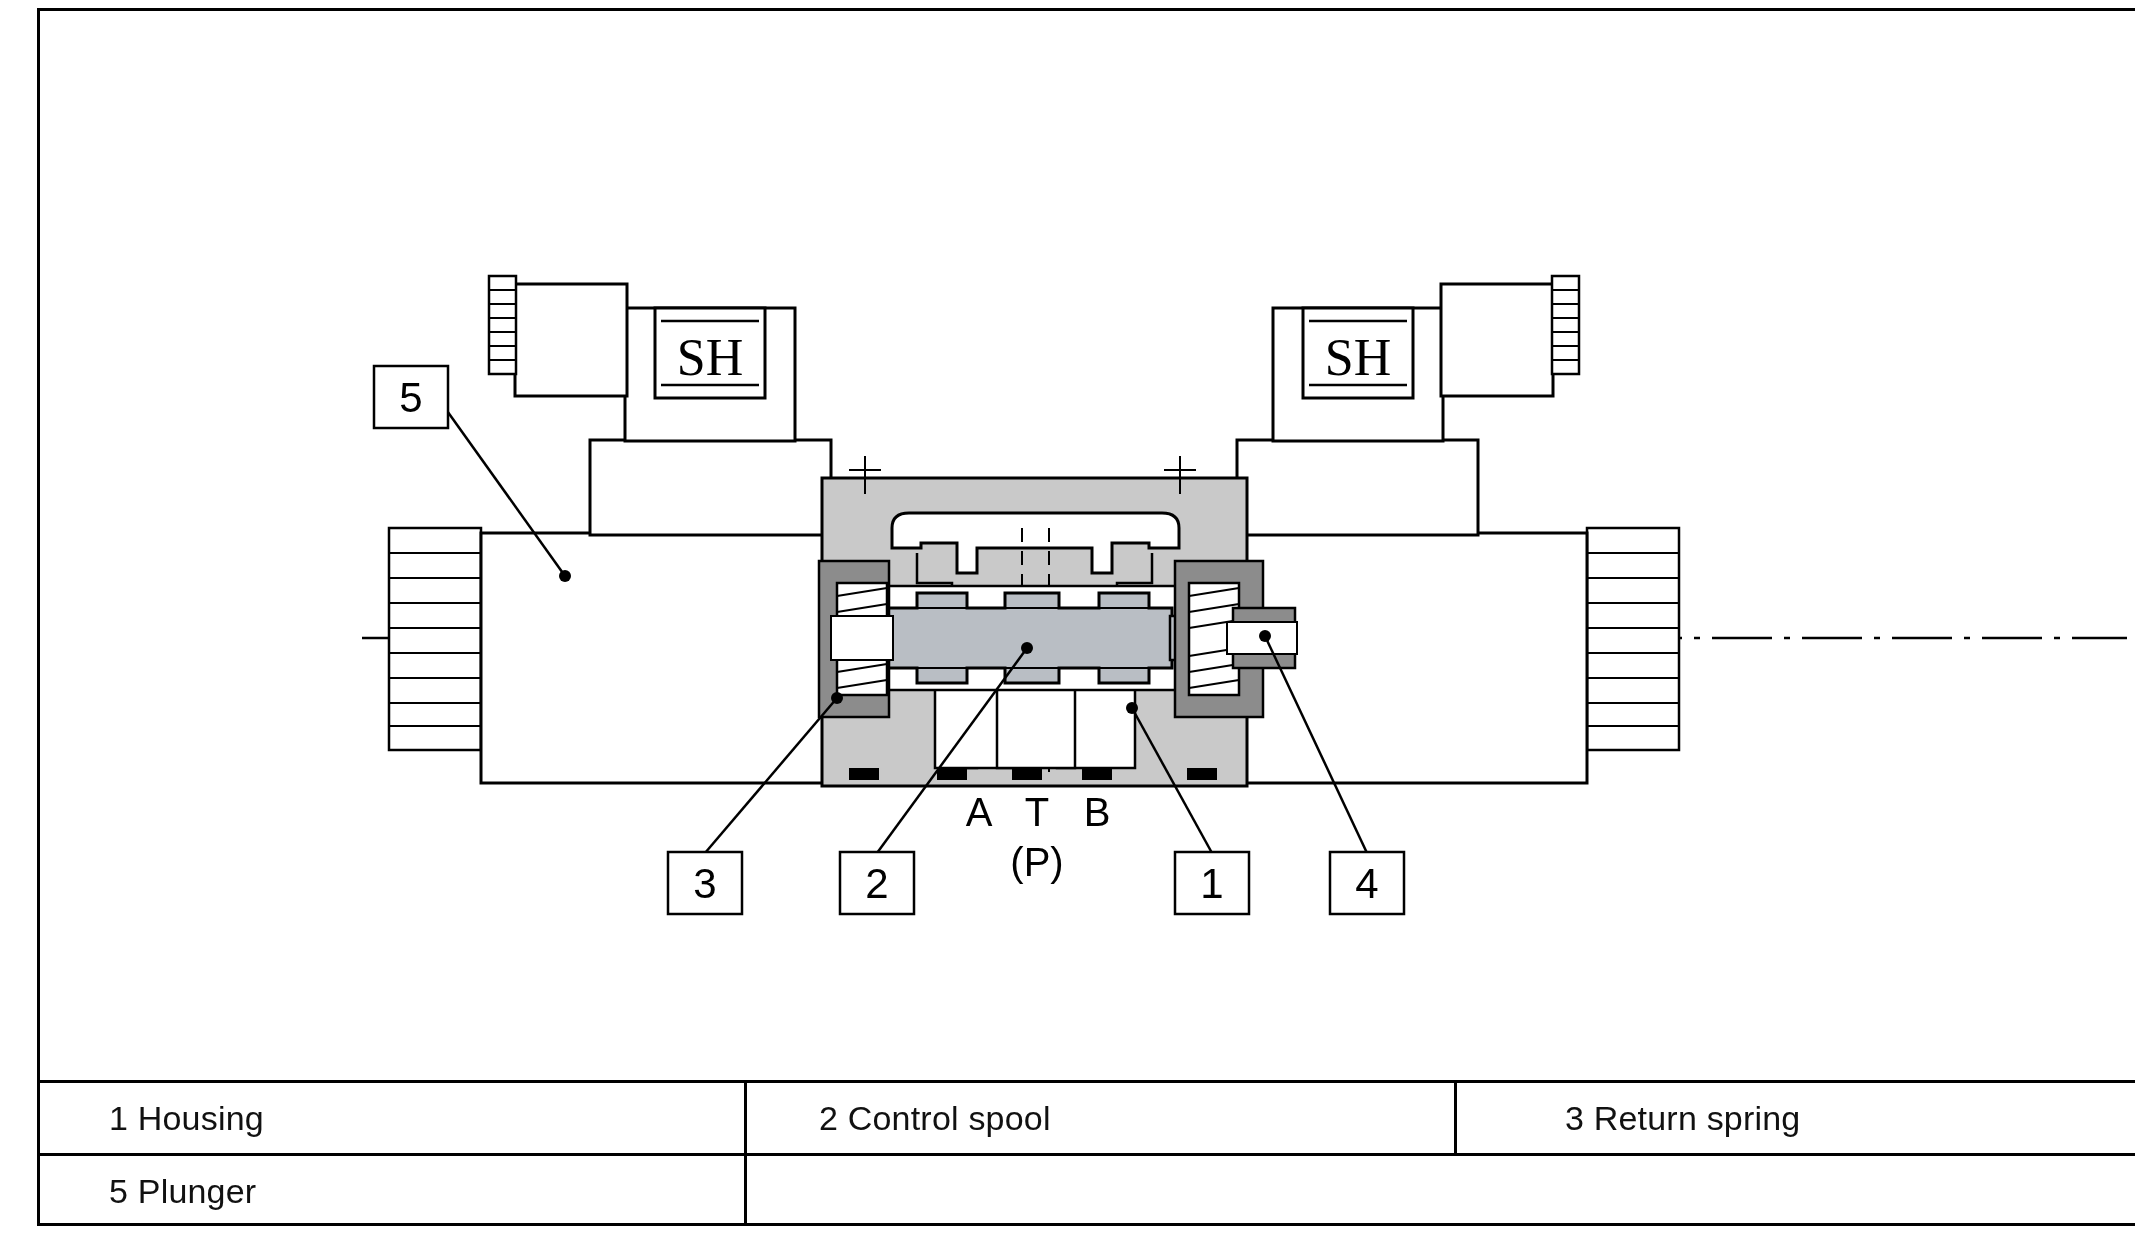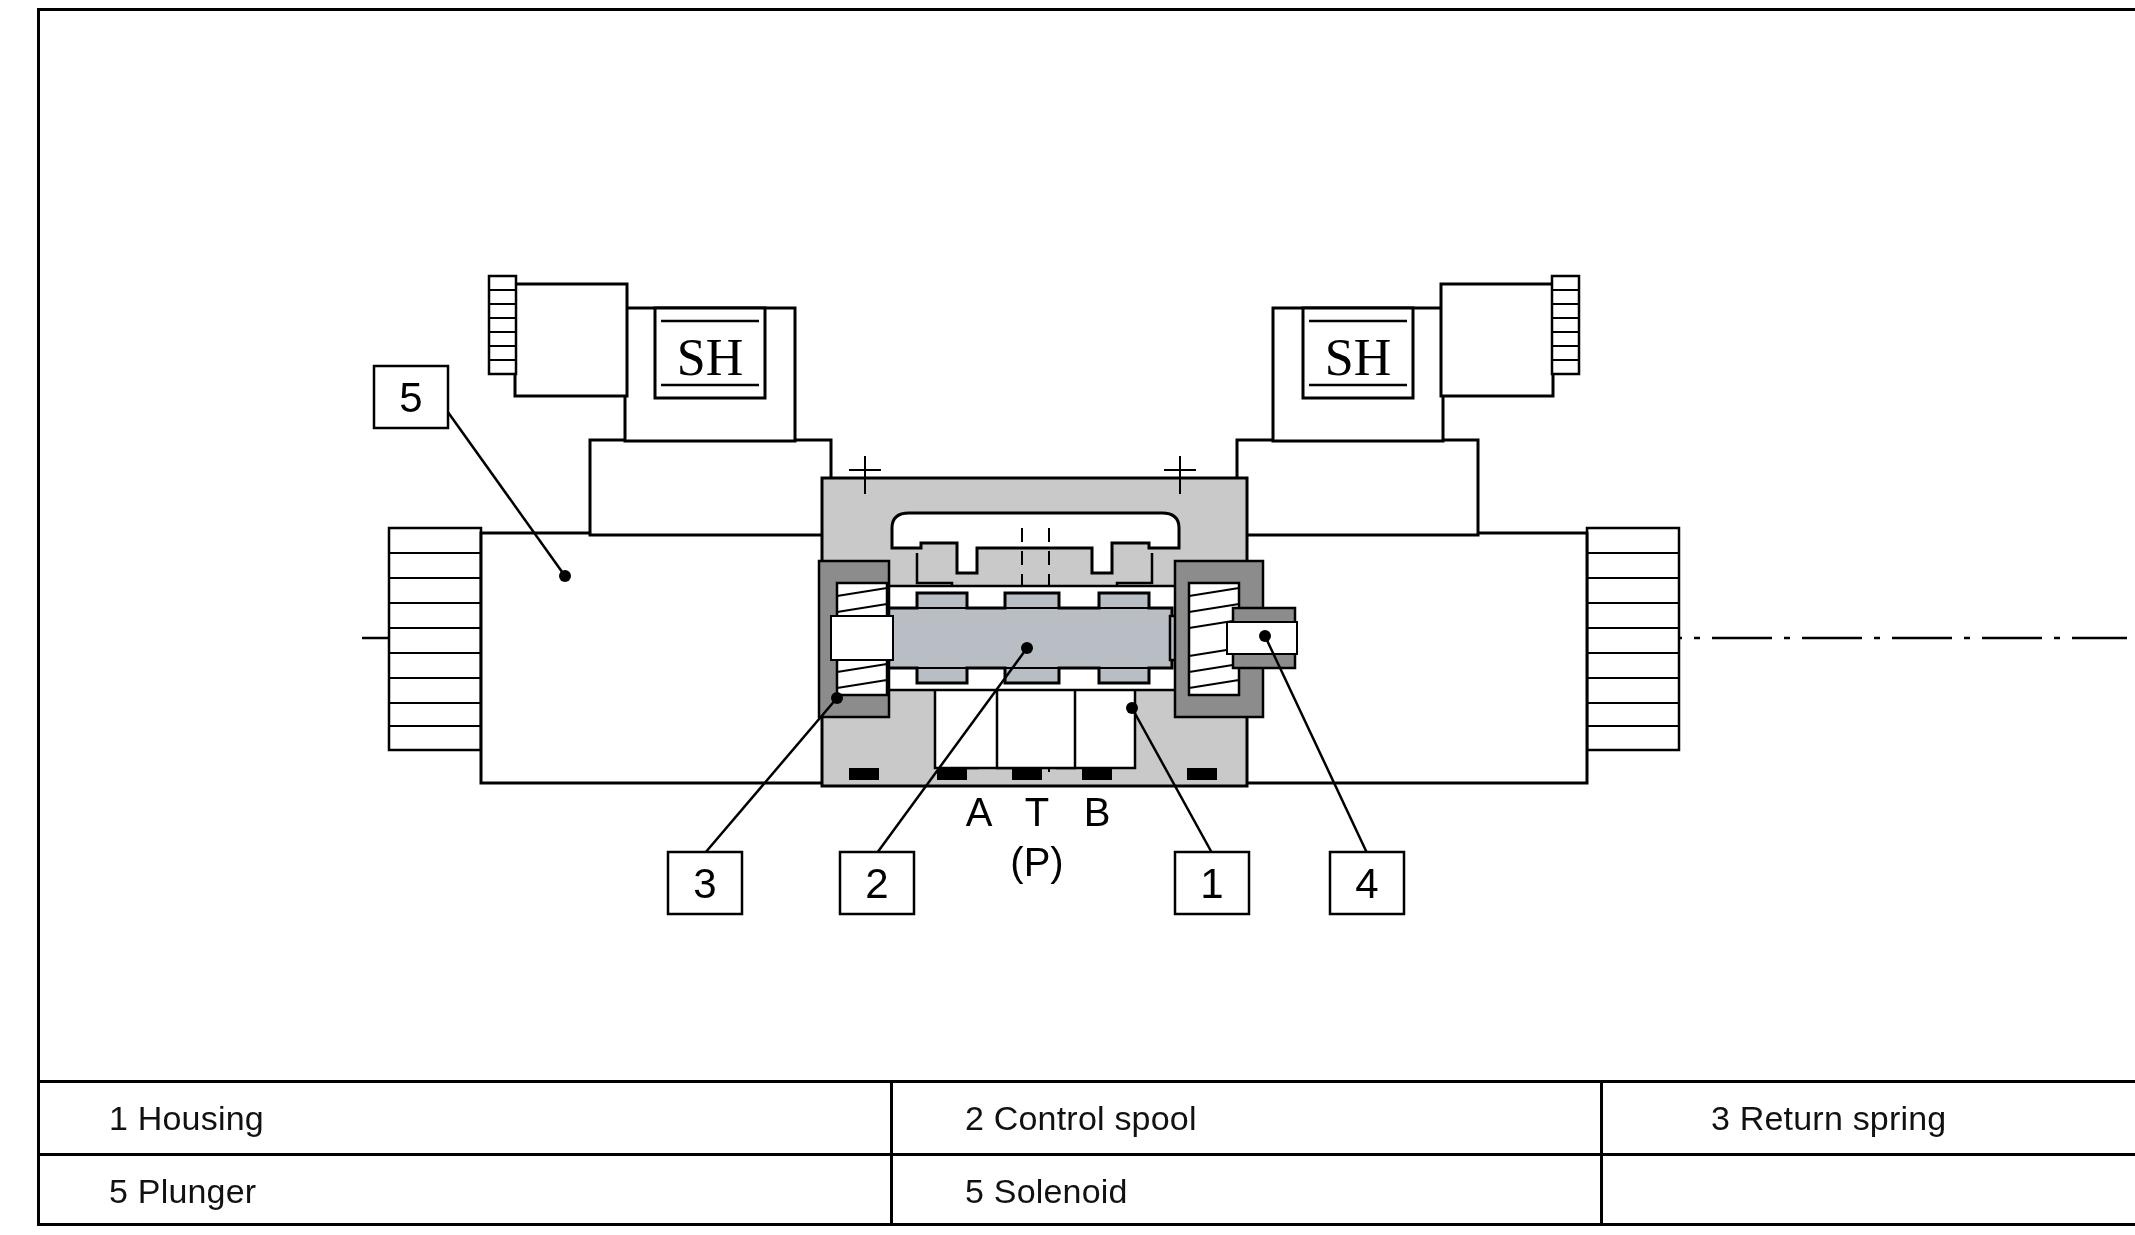--- a/index.html
+++ b/index.html
@@ -65,21 +65,21 @@
   }
   .legend-cell {
     box-sizing: border-box;
     display: flex;
     align-items: center;
     padding-left: 72px;
     font-size: 34px;
     color: #111;
     letter-spacing: 0.2px;
   }
-  .legend-cell.c1 { width: 856px; border-right: 3px solid #000; }
+  .legend-cell.c1 { width: 710px; border-right: 3px solid #000; }
   .legend-cell.c2 { width: 710px; border-right: 3px solid #000; }
   .legend-cell.c3 { flex: 1; padding-left: 108px; }
   .legend-cell.c3.second { padding-left: 72px; }
 </style>
 </head>
 <body>
 
 <div id="page">
 
   <div class="frame"></div>
@@ -305,18 +305,17 @@
   </div>
 
   <div class="legend">
     <div class="legend-row top">
       <div class="legend-cell c1">1 Housing</div>
       <div class="legend-cell c2">2 Control spool</div>
       <div class="legend-cell c3">3 Return spring</div>
     </div>
     <div class="legend-row">
       <div class="legend-cell c1">5 Plunger</div>
-      <div class="legend-cell c2">5 Solenoid</div>
       <div class="legend-cell c3 second"></div>
     </div>
   </div>
 
 </div>
 
 </body></html>

